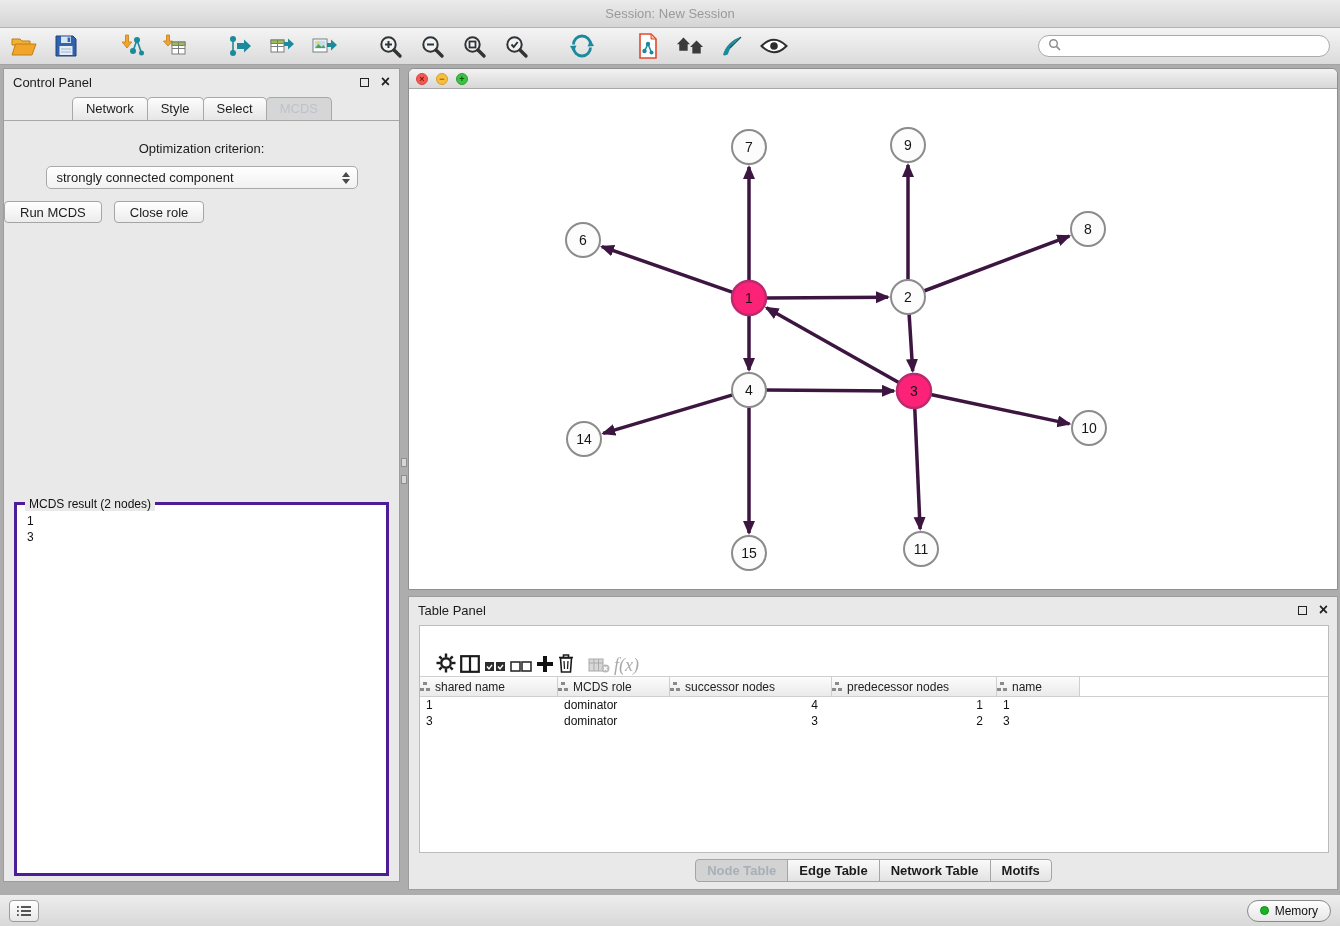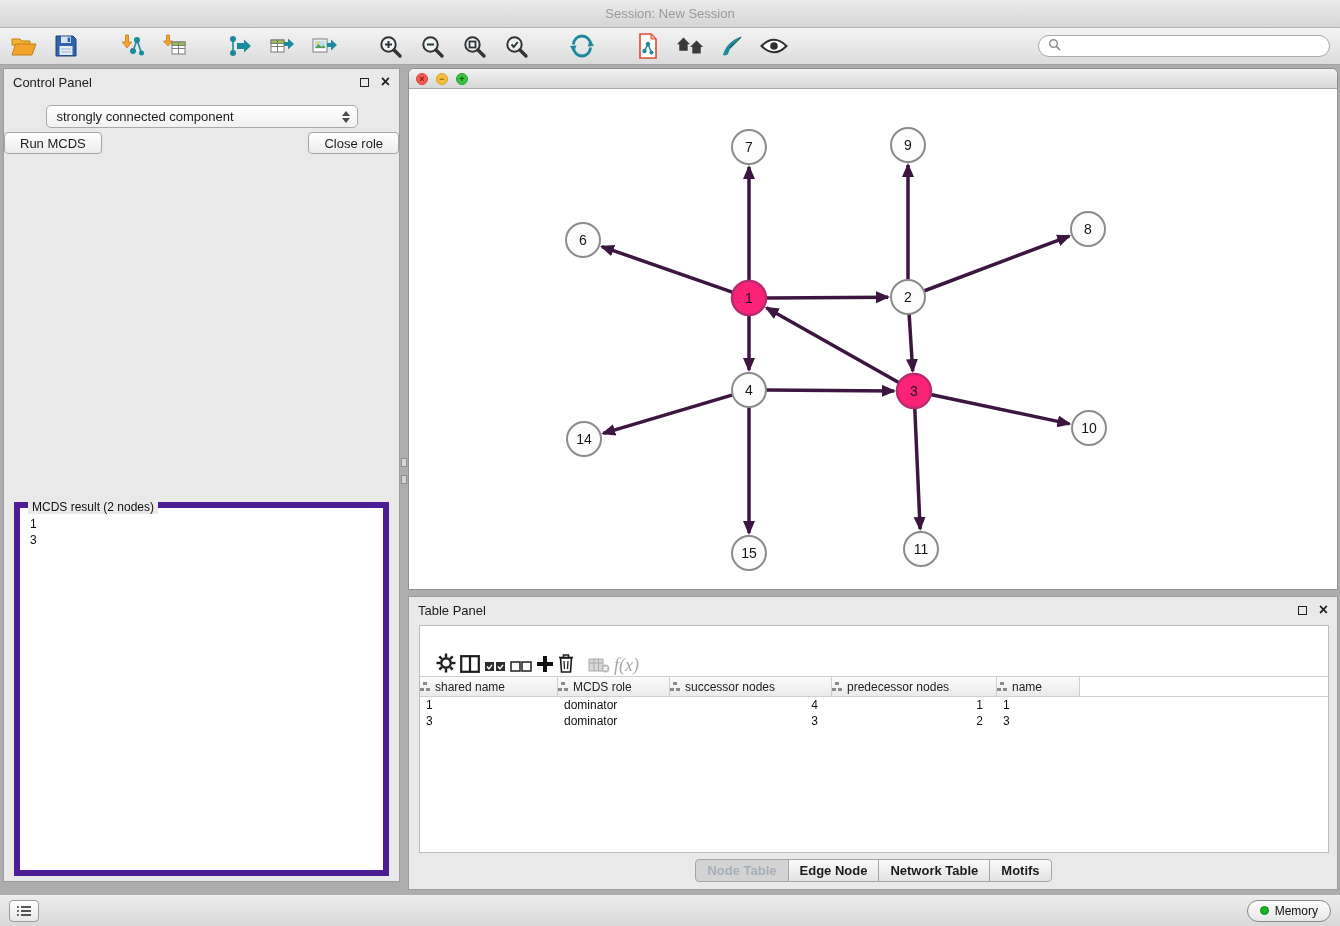--- a/index.html
+++ b/index.html
@@ -26,23 +26,23 @@
   .control-panel{position:absolute;left:3px;top:68px;width:397px;height:814px;background:#e9e9e9;border:1px solid #9d9d9d;}
   .cp-tabs{display:flex;justify-content:center;border-bottom:1px solid #a8a8a8;margin-top:2px;}
   .cp-tabs .tab{font-size:13px;padding:3px 13px 4px;border:1px solid #a8a8a8;border-bottom:none;border-radius:5px 5px 0 0;background:linear-gradient(#fdfdfd,#e6e6e6);margin-right:-1px;color:#1c1c1c;}
   .cp-tabs .tab.selected{background:#d6d6d6;color:#bcc3cb;}
   .opt-label{text-align:center;margin-top:20px;font-size:13px;}
   .combo{margin:10px auto 0;width:312px;height:23px;border:1px solid #a9a9a9;border-radius:5px;background:linear-gradient(#ffffff,#f1f1f1);display:flex;align-items:center;padding:0 7px 0 10px;font-size:13px;}
   .combo .arrows{margin-left:auto;display:flex;flex-direction:column;gap:2px;}
   .combo .arrows i{width:0;height:0;border-left:4px solid transparent;border-right:4px solid transparent;display:block;}
   .combo .arrows .up{border-bottom:5px solid #4a4a4a;}
   .combo .arrows .down{border-top:5px solid #4a4a4a;}
-  .cp-buttons{display:flex;justify-content:space-between;gap:22px;margin-top:4px;}
+  .cp-buttons{display:flex;justify-content:flex-start;gap:12px;margin-top:12px;}
   .btn{height:22px;padding:0 15px;border:1px solid #a5a5a5;border-radius:4px;background:linear-gradient(#ffffff,#ececec);font-size:13px;display:flex;align-items:center;}
-  .result-group{position:absolute;left:10px;top:433px;width:375px;height:374px;border:6px solid #4c1d95;background:#fff;}
+  .result-group{position:absolute;left:10px;top:433px;width:375px;height:374px;border:3px solid #4c1d95;background:#fff;}
   .result-legend{position:absolute;top:-8px;left:8px;background:#e9e9e9;padding:0 4px;font-size:12px;color:#111;}
   .result-text{padding:8px 10px;font-size:12px;white-space:pre-line;color:#111;line-height:1.35;}
 
   
   .splitter{position:absolute;left:400px;top:458px;width:8px;height:36px;display:flex;flex-direction:column;gap:8px;align-items:center;}
   .splitter span{width:6px;height:9px;background:#d6d6d6;border:1px solid #8f8f8f;display:block;}
 
   
   .network-window{position:absolute;left:408px;top:68px;width:930px;height:522px;background:#fff;border:1px solid #8f8f8f;border-radius:6px 6px 0 0;}
   .nw-titlebar{height:20px;background:linear-gradient(#f3f3f3,#d7d7d7);border-bottom:1px solid #a8a8a8;border-radius:6px 6px 0 0;display:flex;align-items:center;padding:0 7px;position:relative;}
@@ -227,20 +227,27 @@
   </div>
 </div>
 
 <div class="control-panel">
   <div class="panel-header">
     <span>Control Panel</span>
     <span class="spacer"></span>
     <span class="float-icon"></span>
     <span class="close-icon">×</span>
   </div>
+  <div class="cp-tabs">
+      <div class="tab">Network</div>
+      <div class="tab">Style</div>
+      <div class="tab">Select</div>
+      <div class="tab selected">MCDS</div>
+    </div>
+  <div class="opt-label">Optimization criterion:</div>
   <div class="combo">
     <span>strongly connected component</span>
     <span class="arrows">
         <i class="up"></i>
         <i class="down"></i>
       </span>
   </div>
   <div class="cp-buttons">
     <div class="btn">Run MCDS</div>
     <div class="btn">Close role</div>
@@ -442,21 +449,21 @@
           <div class="td" style="width: 138px; text-align: left;">3</div>
           <div class="td" style="width: 112px; text-align: left;">dominator</div>
           <div class="td" style="width: 162px; text-align: right;">3</div>
           <div class="td" style="width: 165px; text-align: right;">2</div>
           <div class="td" style="width: 83px; text-align: left;">3</div>
         </div>
       </div>
   </div>
   <div class="tp-tabs">
       <div class="tab selected">Node Table</div>
-      <div class="tab">Edge Node</div>
+      <div class="tab">Edge Table</div>
       <div class="tab">Network Table</div>
       <div class="tab">Motifs</div>
     </div>
 </div>
 
 <div class="statusbar">
   <span class="list-btn">
     <svg width="16" height="12" viewBox="0 0 16 12">
         <g stroke="#2e2e2e" stroke-width="1.6">
           <line x1="1" y1="2" x2="2.8" y2="2"></line>

